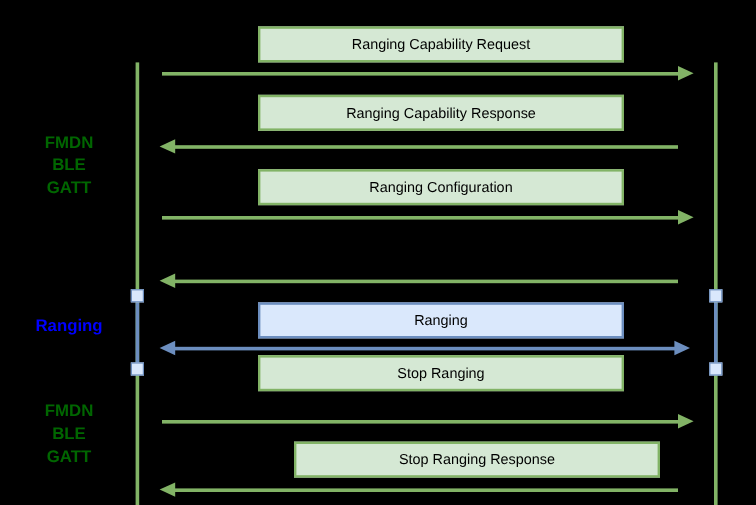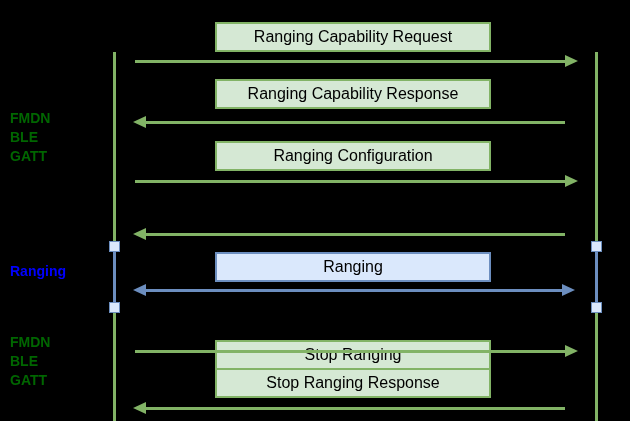--- a/index.html
+++ b/index.html
@@ -56,42 +56,42 @@
   }
   .node-top    { top: 241px; }
   .node-bottom { top: 302px; }
   .node-left   { left: 109px; }
   .node-right  { left: 591px; }
 
   
   .msg-box {
     position: absolute;
     left: 215px;
-    width: 276px;
+    width: 305px;
     height: 30px;
     background: var(--green-fill);
     border: 2px solid var(--green-stroke);
     display: flex;
     align-items: center;
     justify-content: center;
-    font-size: 16px;
+    font-size: 12px;
     color: var(--box-text);
     white-space: nowrap;
   }
   .msg-box.blue {
     background: var(--blue-fill);
     border-color: var(--blue-stroke);
   }
   .box-1 { top: 22px;  }
   .box-2 { top: 79px;  }
   .box-3 { top: 141px; }
   .box-4 { top: 196px; }
   .box-5 { top: 252px; }
-  .box-6 { top: 296px; margin-top: 44px; }
-  .box-7 { top: 368px; }
+  .box-6 { top: 296px; }
+  .box-7 { top: 368px; margin-left: 30px; }
 
   
   .arrow { position: absolute; height: 12px; }
   .arrow .line {
     position: absolute;
     top: 4.5px;
     height: 3px;
     background: var(--green-stroke);
   }
   .arrow .head {
@@ -123,21 +123,21 @@
   .arr-4 { top: 228px; }
   .arr-5 { top: 284px; }
   .arr-6 { top: 345px; }
   .arr-7 { top: 402px; }
 
   
   .phase-label {
     position: absolute;
     left: 10px;
     width: 95px;
-    text-align: left;
+    text-align: center;
     font-size: 14px;
     font-weight: bold;
     line-height: 19px;
   }
   .phase-label.green { color: var(--phase-green); }
   .phase-label.blue  { color: var(--phase-blue); }
   .phase-1 { top: 109px; }
   .phase-2 { top: 262px; }
   .phase-3 { top: 333px; }
   .phase-label span { display: block; }

